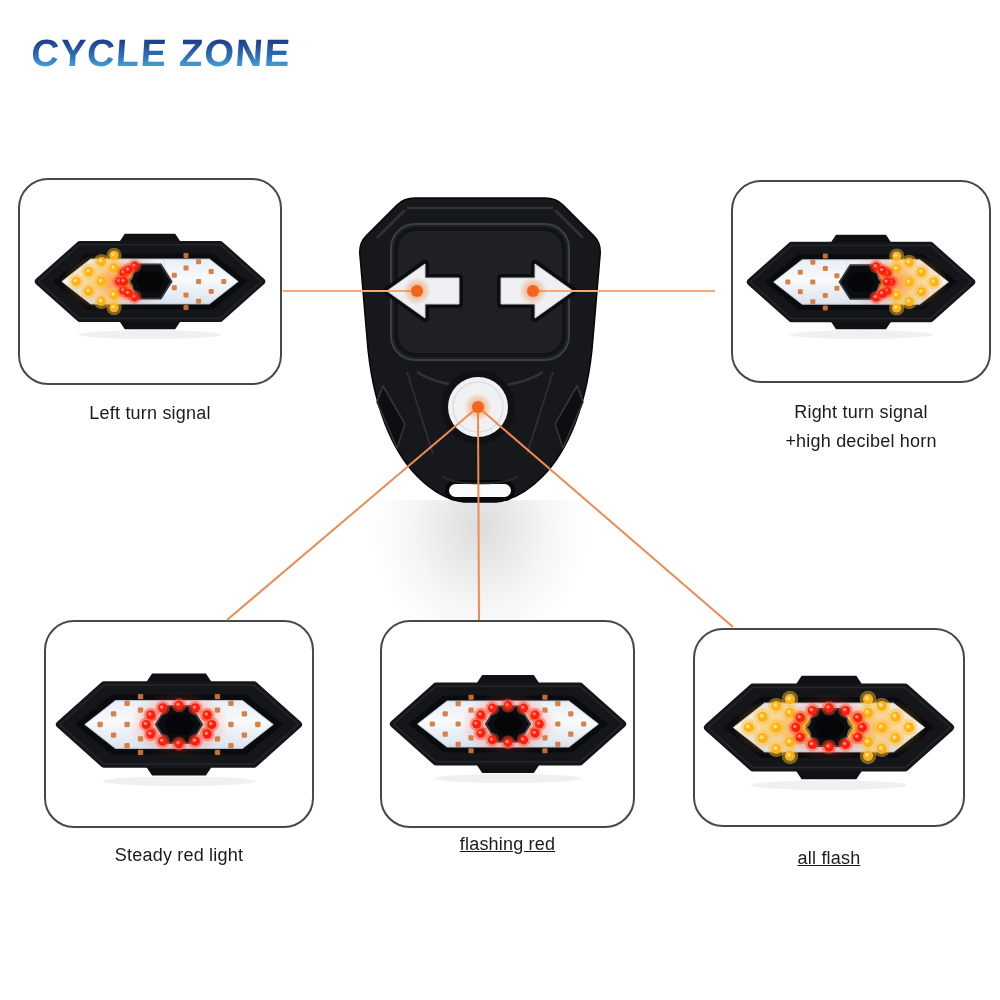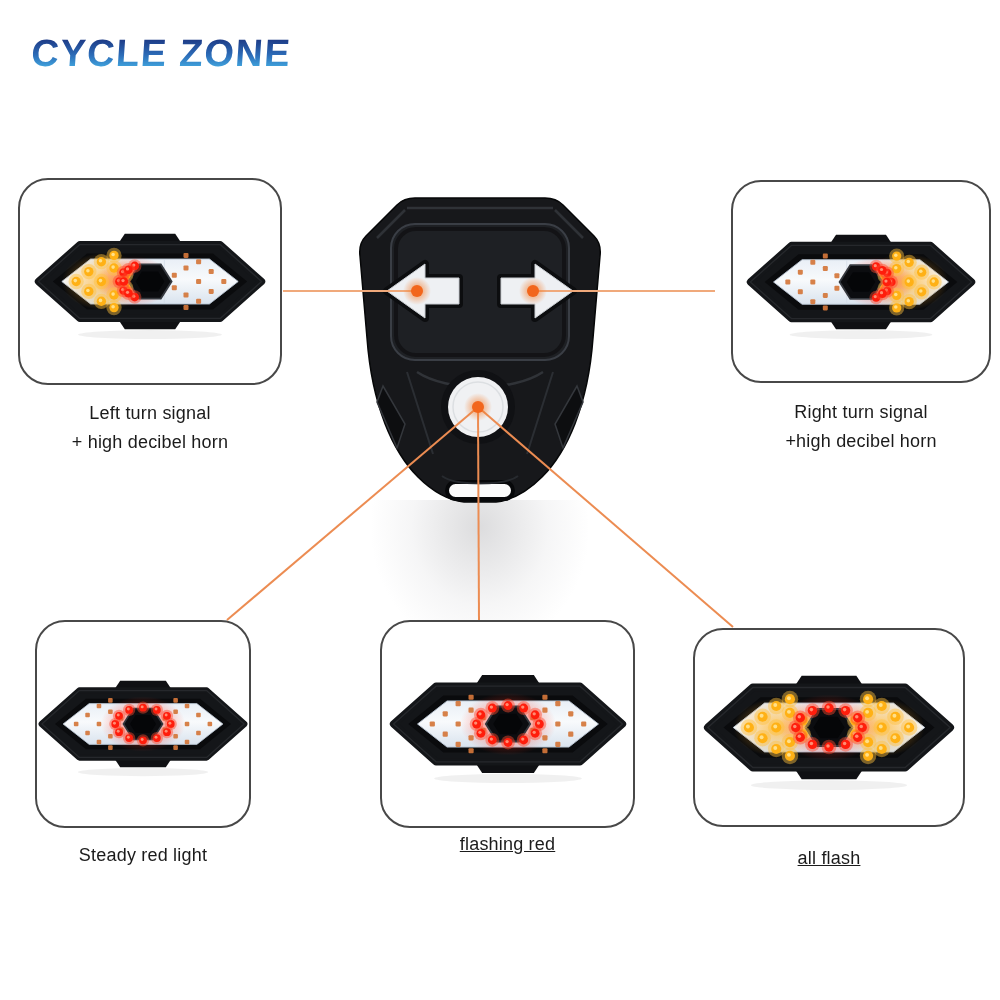--- a/index.html
+++ b/index.html
@@ -14,21 +14,21 @@
     display:flex;align-items:center;justify-content:center;box-sizing:border-box;
   }
   .light{line-height:0;}
   .light svg{width:100%;height:auto;display:block;}
   .caption{
     width:100%;text-align:center;color:#1b1b1b;font-size:18px;line-height:29px;
     letter-spacing:.2px;white-space:nowrap;overflow:visible;
   }
   .pos-tl{left:18px;top:178px;width:264px;}  .pos-tl .photo-box{height:207px;} .pos-tl .caption{margin-top:14px;}
   .pos-tr{left:715px;top:180px;width:260px;padding-left:16px;} .pos-tr .photo-box{height:203px;} .pos-tr .caption{margin-top:15px;}
-  .pos-bl{left:35px;top:620px;width:216px;justify-content:center;}  .pos-bl .photo-box{height:208px;} .pos-bl .caption{margin-top:13px;}
+  .pos-bl{left:44px;top:620px;width:270px;justify-content:center;}  .pos-bl .photo-box{height:208px;} .pos-bl .caption{margin-top:13px;}
   .pos-bc{left:380px;top:620px;width:255px;} .pos-bc .photo-box{height:208px;} .pos-bc .caption{margin-top:2px;text-decoration:underline;}
   .pos-br{left:693px;top:628px;width:272px;} .pos-br .photo-box{height:199px;} .pos-br .caption{margin-top:17px;text-decoration:underline;}
   .pos-tl .light{width:234px;} .pos-tr .light{width:232px;}
   .pos-bl .light{width:250px;} .pos-bc .light{width:240px;} .pos-br .light{width:254px;}
   .remote-svg{position:absolute;left:355px;top:186px;width:250px;height:330px;z-index:2;}
   .remote-reflection{
     position:absolute;left:372px;top:500px;width:216px;height:150px;z-index:0;
     background:radial-gradient(ellipse at 50% 18%, rgba(140,140,145,.30), rgba(190,190,195,.14) 45%, rgba(255,255,255,0) 72%);
   }
   .overlay-svg{position:absolute;left:0;top:0;width:1000px;height:1000px;z-index:3;pointer-events:none;}
@@ -179,21 +179,20 @@
             <circle cx="101" cy="65" r="4.8" fill="#ff1d0c"></circle>
             <circle cx="100" cy="64" r="1.8" fill="#ff8d72"></circle>
             <circle cx="106" cy="78" r="7.5" fill="#ff4a2e" opacity="0.45"></circle>
             <circle cx="106" cy="78" r="4.8" fill="#ff1d0c"></circle>
             <circle cx="105" cy="77" r="1.8" fill="#ff8d72"></circle>
 </svg>
         </div>
     </div>
     <div class="caption">
       <div>Left turn signal</div>
-      <div>+ high decibel horn</div>
     </div>
   </div>
 
   <div class="panel pos-tr">
     <div class="photo-box">
       <div class="light">
           <svg viewBox="0 0 260 130">
   <defs>
     <radialGradient id="rg-red-1">
                 <stop offset="0%" stop-color="#ff4530" stop-opacity="0.7"></stop>

